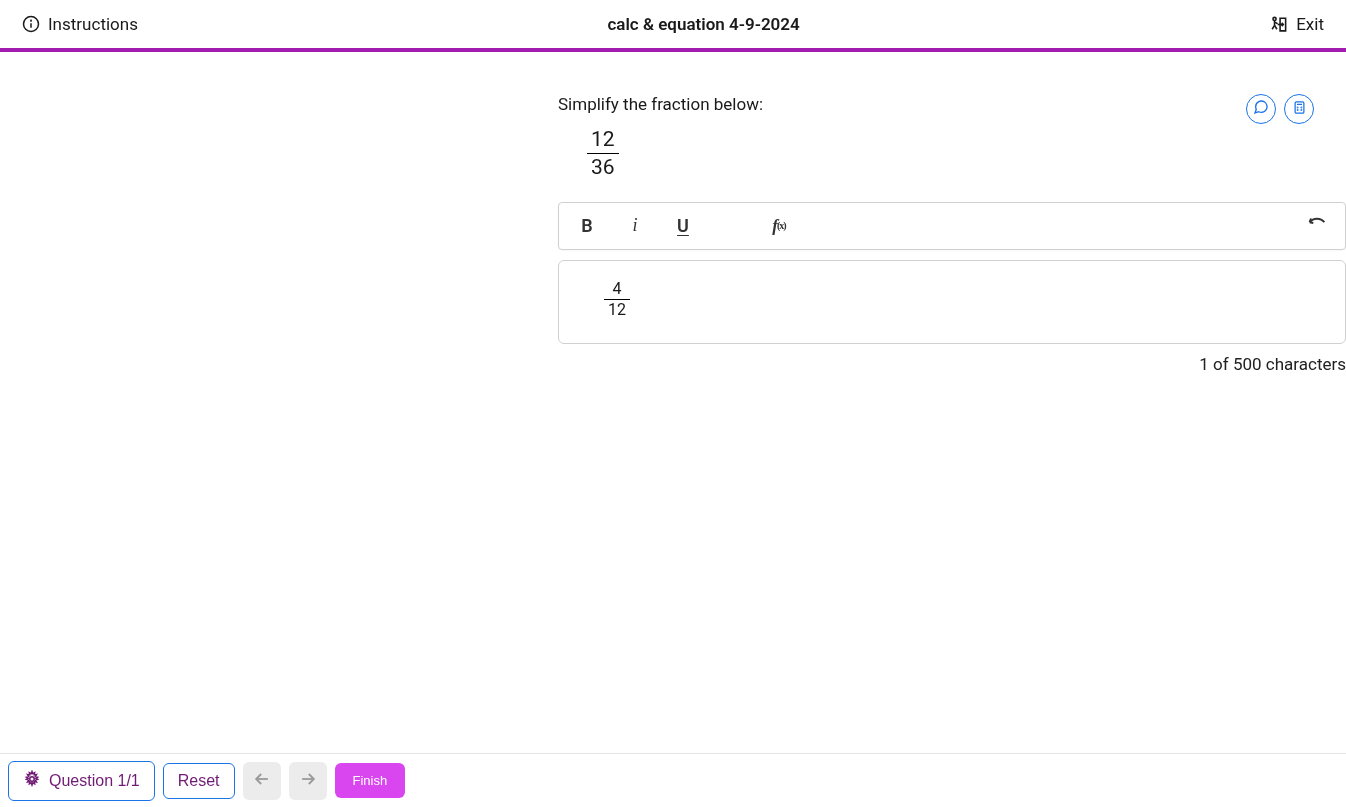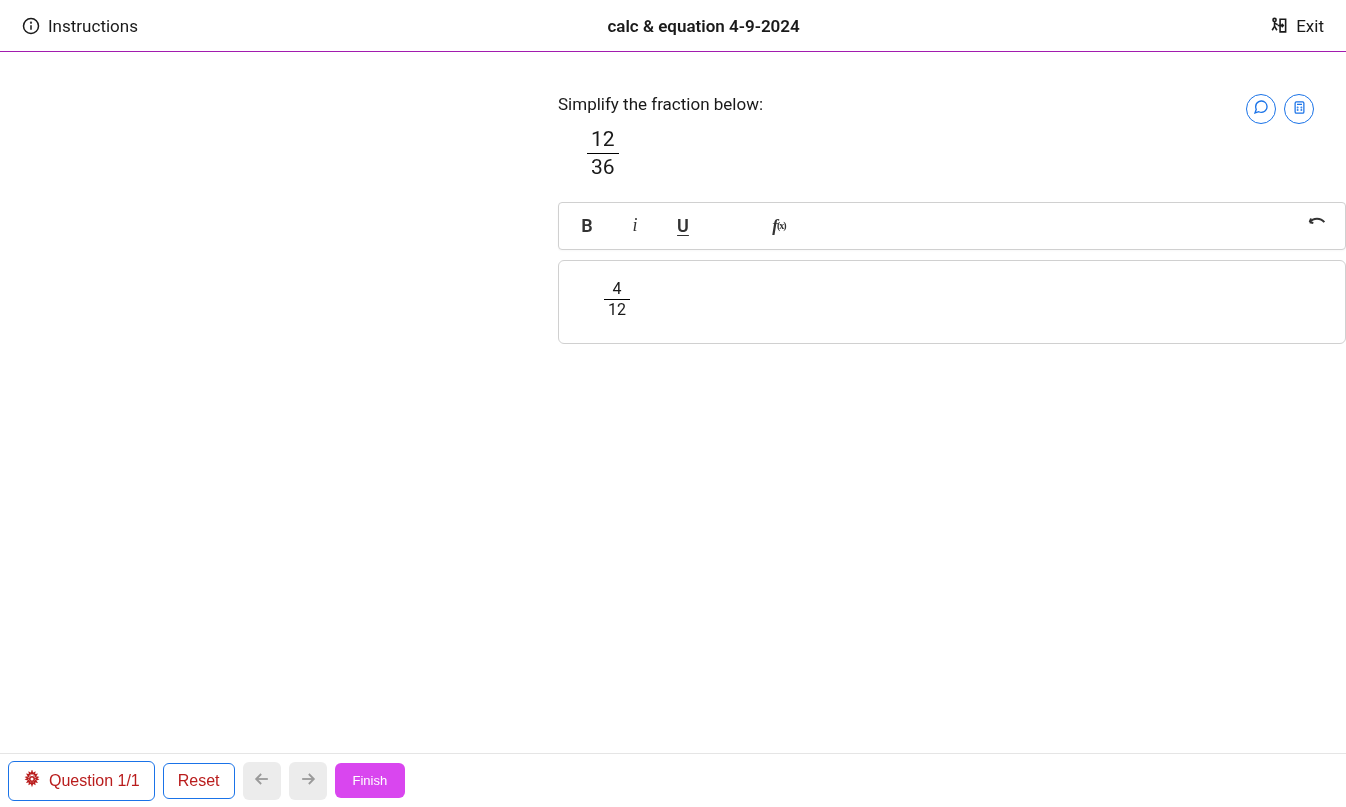--- a/index.html
+++ b/index.html
@@ -8,21 +8,21 @@
       font-family: -apple-system, BlinkMacSystemFont, "Segoe UI", Roboto, "Helvetica Neue", Arial, sans-serif;
       font-size: 16px;
       color: #1a1a1a;
       background: #fff;
       display: flex;
       flex-direction: column;
       min-height: 100vh;
     }
     .header {
       height: 52px;
-      border-bottom: 1px solid #a21caf;
+      border-bottom: 4px solid #a21caf;
       display: flex;
       align-items: center;
       justify-content: space-between;
       padding: 12px 22px;
     }
     .header-left, .header-right {
       display: flex;
       align-items: center;
       gap: 8px;
       cursor: pointer;
@@ -139,21 +139,21 @@
       height: 54px;
       border-top: 1px solid #e5e5e5;
       display: flex;
       align-items: center;
       padding: 0 8px;
       gap: 8px;
       background: #fff;
     }
     .btn-outline {
       border: 1.5px solid #1a73e8;
-      color: #b91c1c;
+      color: #701a75;
       background: #fff;
       border-radius: 6px;
       padding: 8px 14px;
       font-size: 16px;
       cursor: pointer;
       display: inline-flex;
       align-items: center;
       gap: 8px;
     }
     .footer-center {
@@ -264,20 +264,21 @@
       </span>
     </div>
 
     <div class="answer-box">
       <span class="fraction answer-fraction">
         <span class="num">4</span>
         <span class="den">12</span>
       </span>
     </div>
 
+    <div class="char-count">1 of 500 characters</div>
   </div>
 </div>
 
 <div class="footer">
   <button class="btn-outline">
     <span>
       <svg width="18" height="18" viewBox="0 0 24 24" fill="none" stroke="currentColor" stroke-width="2">
         <circle cx="12" cy="12" r="3"></circle>
         <path d="M12 2 L13 5 L15.5 3.5 L15 6.5 L18 6 L16.5 8.5 L19.5 9.5 L17 11 L19.5 12.5 L16.5 13.5 L18 16 L15 15.5 L15.5 18.5 L13 17 L12 20 L11 17 L8.5 18.5 L9 15.5 L6 16 L7.5 13.5 L4.5 12.5 L7 11 L4.5 9.5 L7.5 8.5 L6 6 L9 6.5 L8.5 3.5 L11 5 Z"></path>
       </svg>

